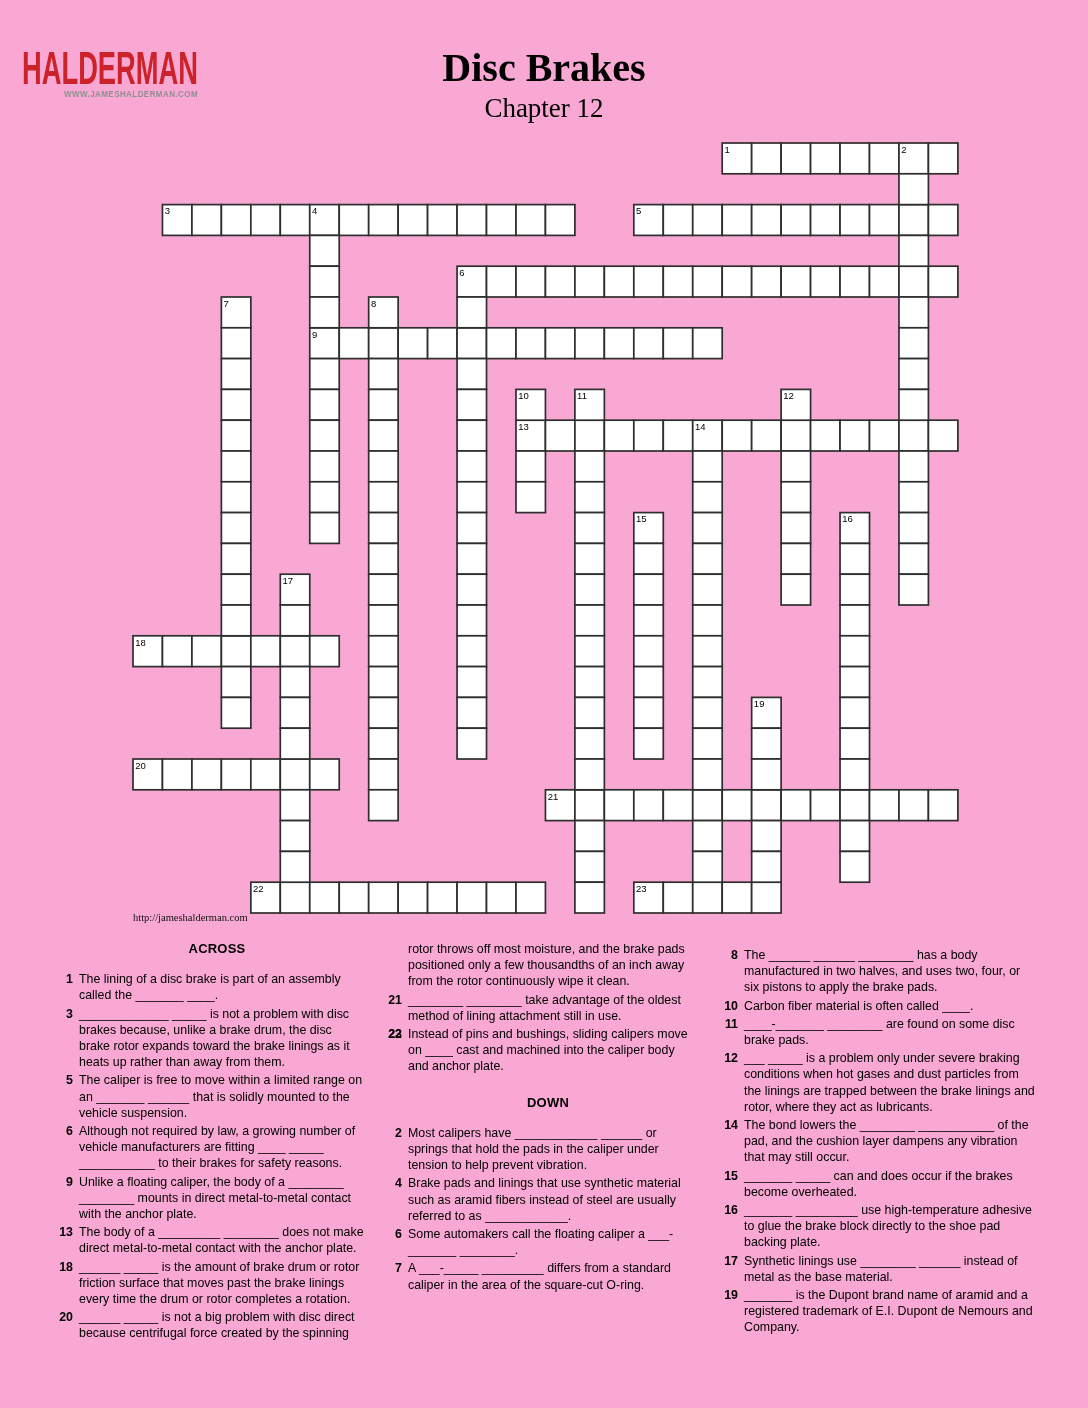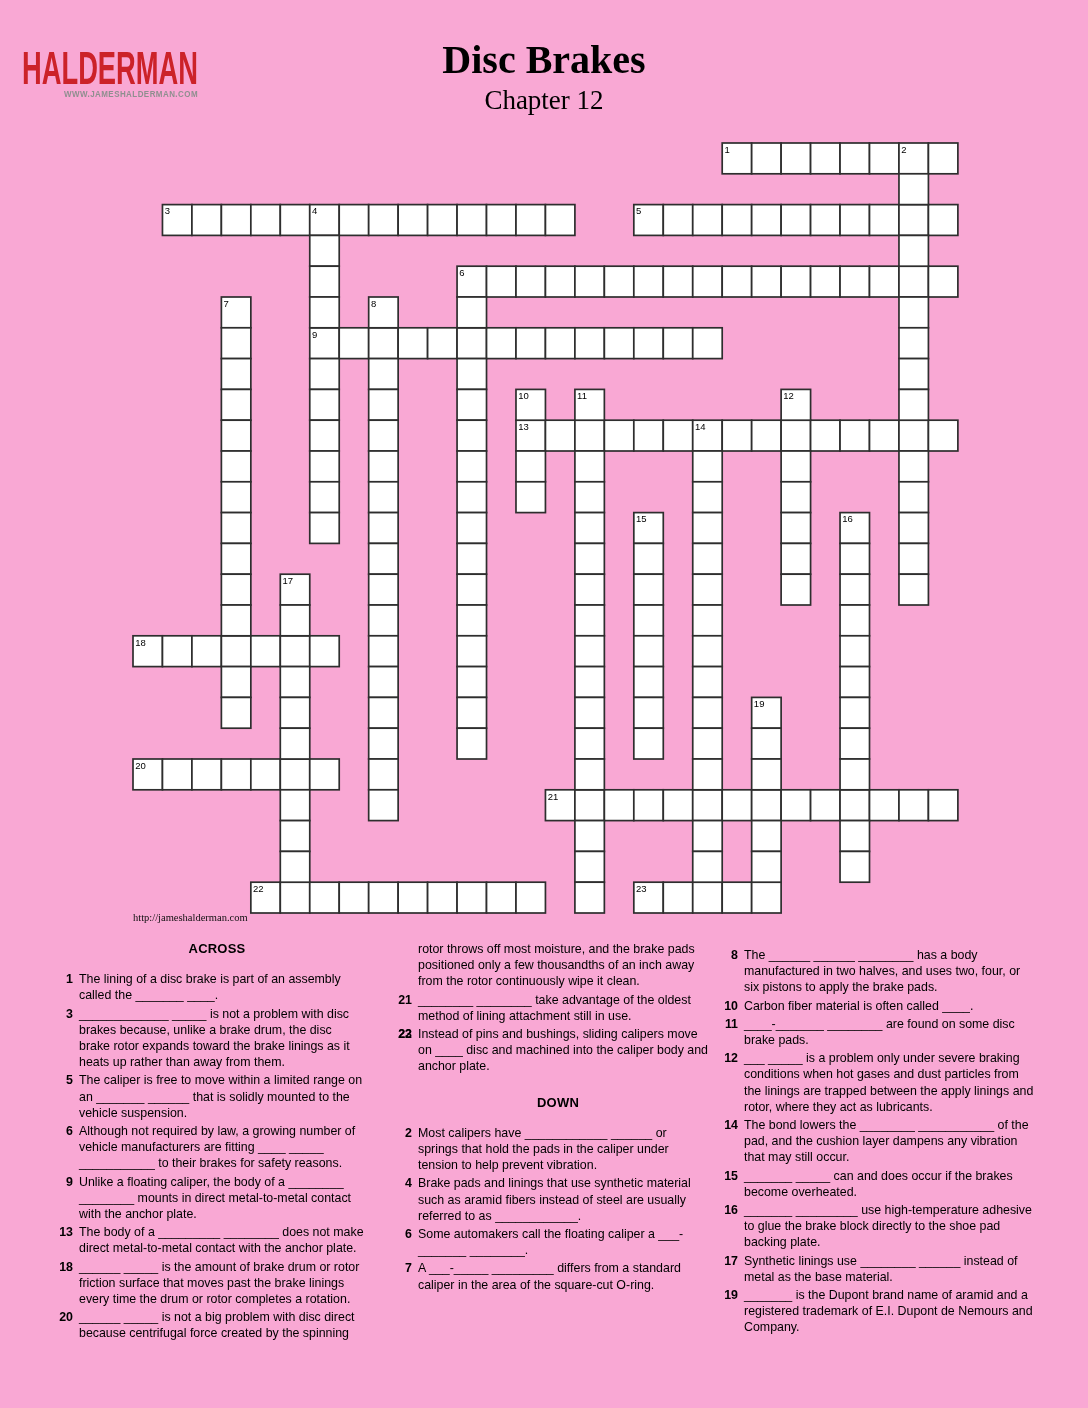--- a/index.html
+++ b/index.html
@@ -1,30 +1,30 @@
 <!DOCTYPE html>
 <html><head>
 <meta charset="utf-8">
 <style>
   html,body{margin:0;padding:0;background:#e8e8e8;}
   .page{position:relative;width:1088px;height:1408px;background:#f9a8d4;overflow:hidden;
         font-family:"Liberation Sans","DejaVu Sans",sans-serif;color:#000;margin:0 auto;}
   
   .logo-svg{position:absolute;left:22px;top:44px;}
-  .title-block{position:absolute;left:0;top:40px;width:1088px;text-align:center;}
+  .title-block{position:absolute;left:0;top:48px;width:1088px;text-align:center;}
   .title{font-family:"Liberation Serif","DejaVu Serif",serif;font-weight:bold;font-size:40px;line-height:40px;}
   .subtitle{font-family:"Liberation Serif","DejaVu Serif",serif;font-size:27px;line-height:28px;margin-top:6px;}
   
   .grid-svg{position:absolute;left:0;top:0;}
   .grid-url{position:absolute;left:133px;top:912px;font-family:"Liberation Serif","DejaVu Serif",serif;
             font-size:10.5px;color:#111;}
   
   .clues-col{position:absolute;top:941px;font-size:12.4px;line-height:16.2px;}
   .col1{left:57px;width:308px;}
-  .col2{left:396px;width:312px;}
+  .col2{left:386px;width:312px;}
   .col3{left:722px;width:313px;padding-top:6px;}
   .clue-header{font-size:13px;font-weight:bold;margin:0 0 14px 12px;letter-spacing:0.2px;text-align:center;}
   .clue-header.mid{margin-top:20px;margin-bottom:14px;}
   .clue{position:relative;padding-left:22px;margin-bottom:2px;}
   .cnum{position:absolute;left:0;top:0;width:16px;text-align:right;font-weight:bold;}
 </style>
 </head>
 <body>
 
 <div class="page">
@@ -329,32 +329,32 @@
       <div class="clue"><span class="cnum">6</span><span>Although not required by law, a growing number of vehicle manufacturers are fitting ____ _____ ___________ to their brakes for safety reasons.</span></div>
       <div class="clue"><span class="cnum">9</span><span>Unlike a floating caliper, the body of a ________ ________ mounts in direct metal-to-metal contact with the anchor plate.</span></div>
       <div class="clue"><span class="cnum">13</span><span>The body of a _________ ________ does not make direct metal-to-metal contact with the anchor plate.</span></div>
       <div class="clue"><span class="cnum">18</span><span>______ _____ is the amount of brake drum or rotor friction surface that moves past the brake linings every time the drum or rotor completes a rotation.</span></div>
       <div class="clue"><span class="cnum">20</span><span>______ _____ is not a big problem with disc direct because centrifugal force created by the spinning</span></div>
     </div>
   <div class="clues-col col2">
       <div class="clue cont"><span>rotor throws off most moisture, and the brake pads positioned only a few thousandths of an inch away from the rotor continuously wipe it clean.</span></div>
       <div class="clue"><span class="cnum">21</span><span>________ ________ take advantage of the oldest method of lining attachment still in use.</span></div>
       <div class="clue"><span class="cnum">22</span></div>
-      <div class="clue"><span class="cnum">23</span><span>Instead of pins and bushings, sliding calipers move on ____ disc and machined into the caliper body and anchor plate.</span></div>
+      <div class="clue"><span class="cnum">23</span><span>Instead of pins and bushings, sliding calipers move on ____ cast and machined into the caliper body and anchor plate.</span></div>
       <div class="clue-header mid">DOWN</div>
       <div class="clue"><span class="cnum">2</span><span>Most calipers have ____________ ______ or springs that hold the pads in the caliper under tension to help prevent vibration.</span></div>
       <div class="clue"><span class="cnum">4</span><span>Brake pads and linings that use synthetic material such as aramid fibers instead of steel are usually referred to as ____________.</span></div>
       <div class="clue"><span class="cnum">6</span><span>Some automakers call the floating caliper a ___-_______ ________.</span></div>
       <div class="clue"><span class="cnum">7</span><span>A ___-_____ _________ differs from a standard caliper in the area of the square-cut O-ring.</span></div>
     </div>
   <div class="clues-col col3">
       <div class="clue"><span class="cnum">8</span><span>The ______ ______ ________ has a body manufactured in two halves, and uses two, four, or six pistons to apply the brake pads.</span></div>
       <div class="clue"><span class="cnum">10</span><span>Carbon fiber material is often called ____.</span></div>
       <div class="clue"><span class="cnum">11</span><span>____-_______ ________ are found on some disc brake pads.</span></div>
-      <div class="clue"><span class="cnum">12</span><span>___ _____ is a problem only under severe braking conditions when hot gases and dust particles from the linings are trapped between the apply linings and rotor, where they act as lubricants.</span></div>
+      <div class="clue"><span class="cnum">12</span><span>___ _____ is a problem only under severe braking conditions when hot gases and dust particles from the linings are trapped between the brake linings and rotor, where they act as lubricants.</span></div>
       <div class="clue"><span class="cnum">14</span><span>The bond lowers the ________ ___________ of the pad, and the cushion layer dampens any vibration that may still occur.</span></div>
       <div class="clue"><span class="cnum">15</span><span>_______ _____ can and does occur if the brakes become overheated.</span></div>
       <div class="clue"><span class="cnum">16</span><span>_______ _________ use high-temperature adhesive to glue the brake block directly to the shoe pad backing plate.</span></div>
       <div class="clue"><span class="cnum">17</span><span>Synthetic linings use ________ ______ instead of metal as the base material.</span></div>
       <div class="clue"><span class="cnum">19</span><span>_______ is the Dupont brand name of aramid and a registered trademark of E.I. Dupont de Nemours and Company.</span></div>
     </div>
 
 </div>
 
 </body></html>

